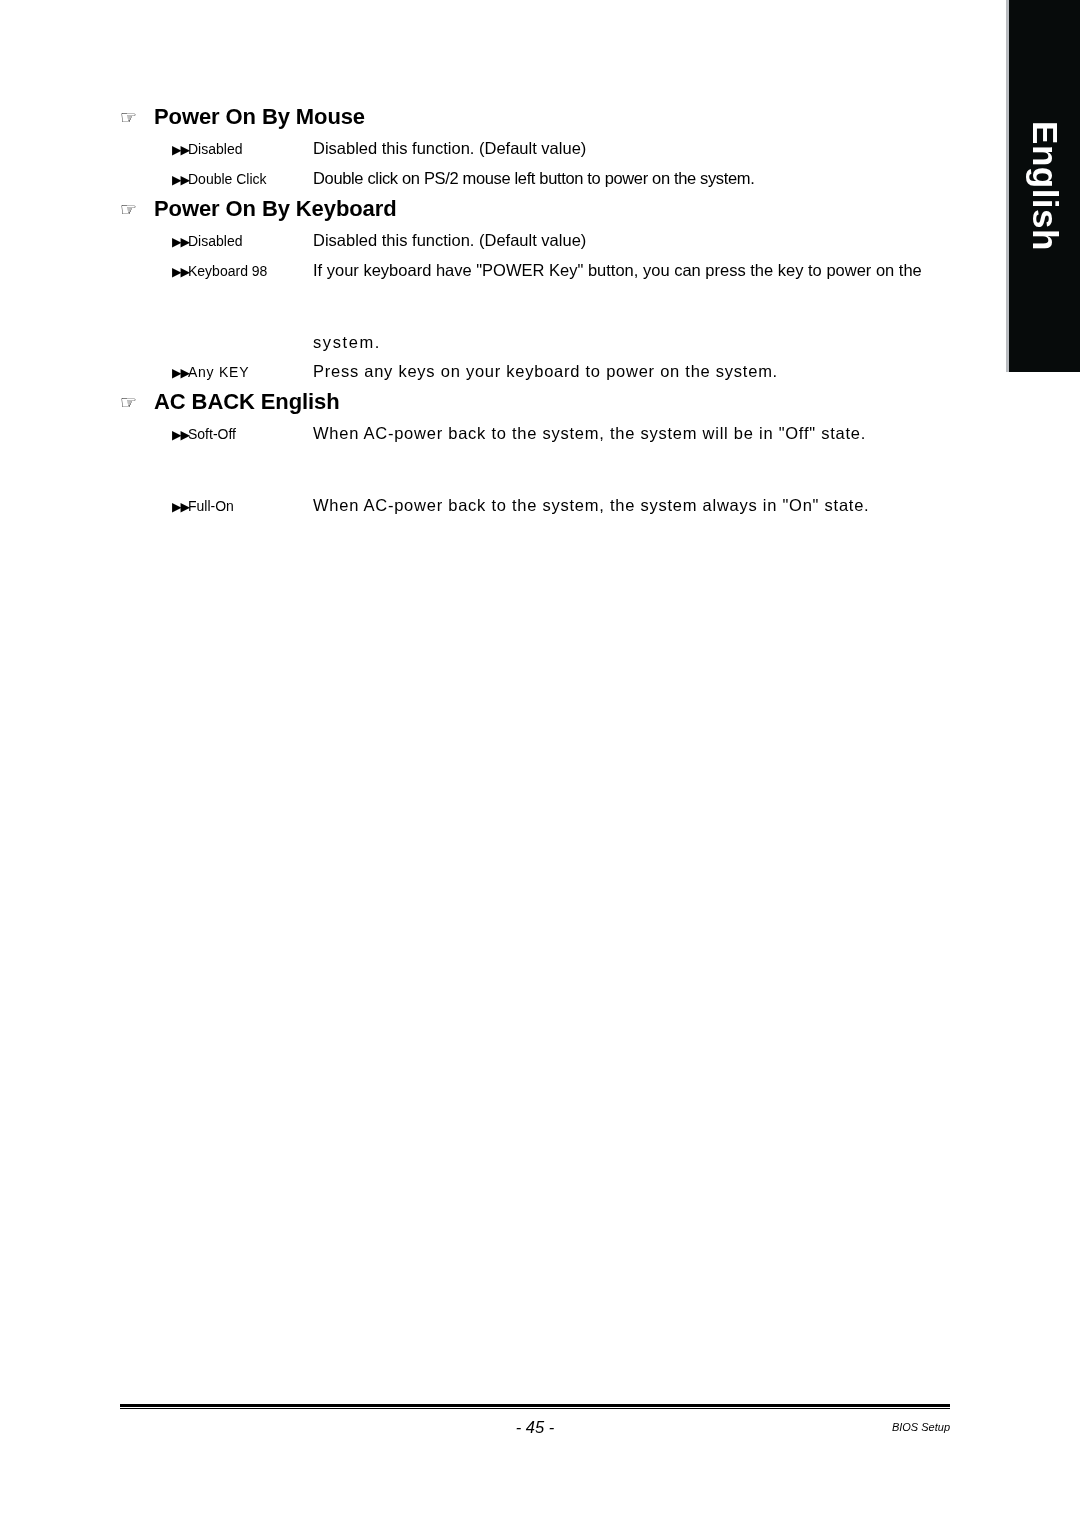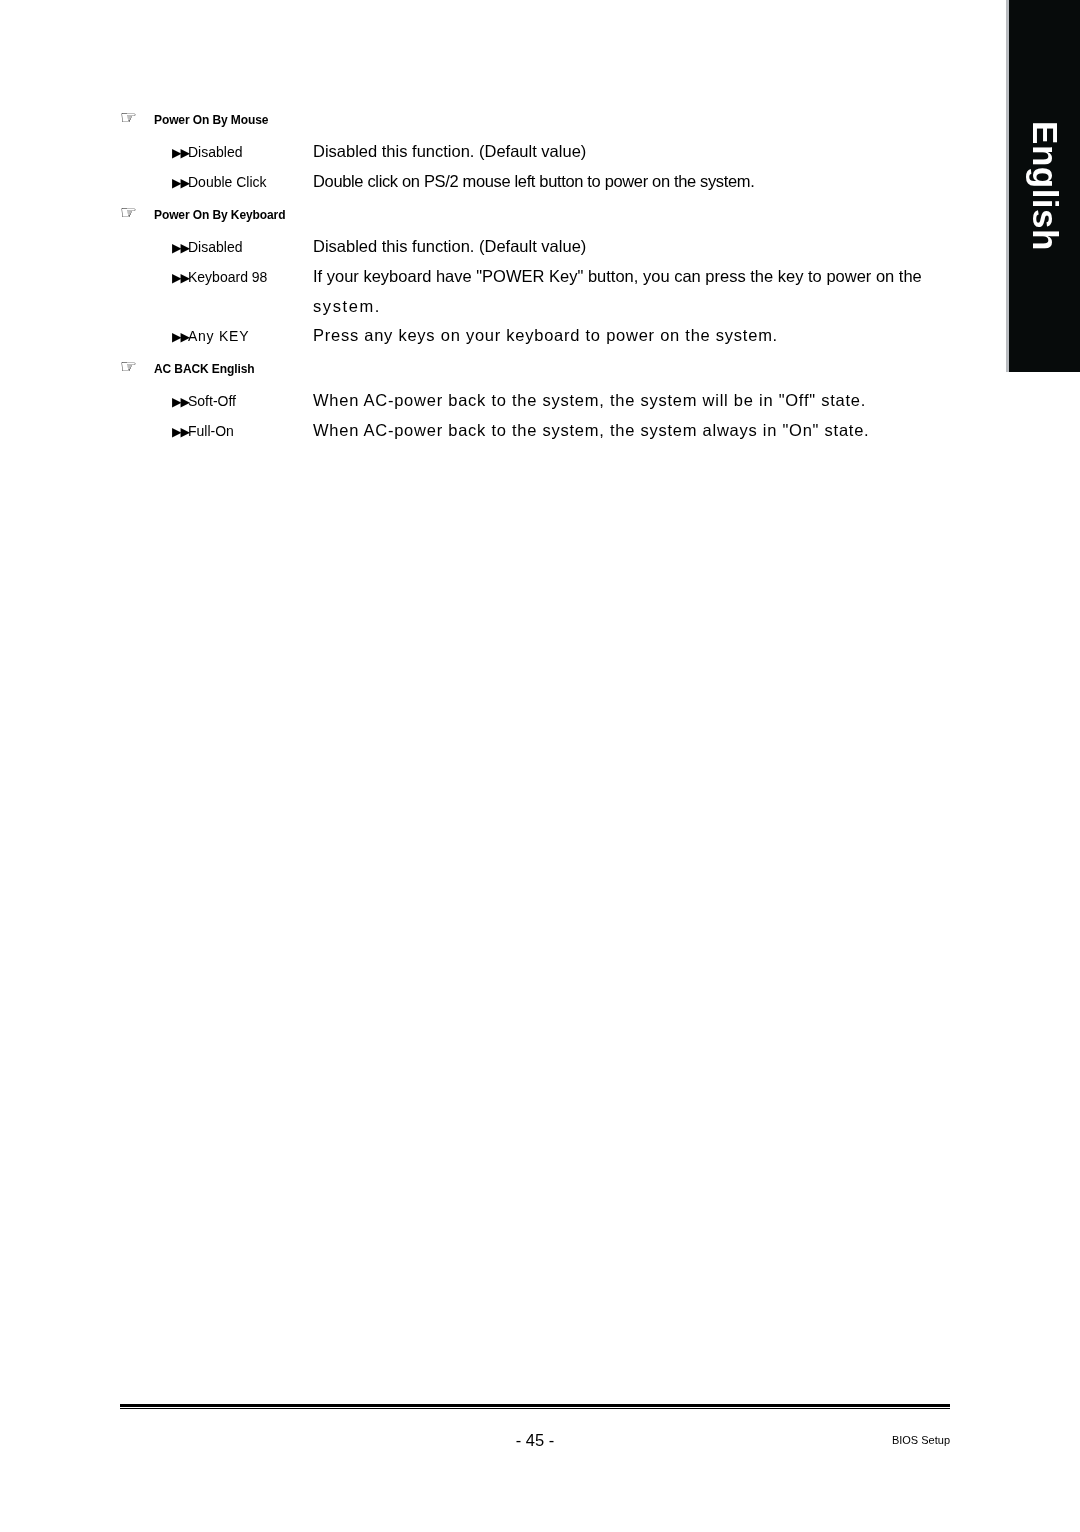--- a/index.html
+++ b/index.html
@@ -65,21 +65,21 @@
   .hand-icon {
     width: 34px;
     flex: 0 0 34px;
     font-size: 19px;
     line-height: 26px;
     color: #000;
     text-align: left;
     font-family: "DejaVu Sans", sans-serif;
   }
   .section-title {
-    font-size: 12px;
+    font-size: 22px;
     font-weight: bold;
     line-height: 26px;
     letter-spacing: -0.1px;
   }
 
   
   .option-row {
     display: flex;
     align-items: baseline;
     line-height: 29px;
@@ -100,20 +100,21 @@
     line-height: 29px;
   }
   .opt-desc {
     flex: 1 1 auto;
     font-size: 16.5px;
     line-height: 29px;
   }
   .cont-row {
     display: flex;
     line-height: 29px;
+    margin-top: 42px;
   }
   .cont-spacer {
     flex: 0 0 193px;
     width: 193px;
   }
   .cont-text {
     flex: 1 1 auto;
     font-size: 16.5px;
     line-height: 29px;
   }
@@ -136,21 +137,22 @@
   }
   .footer-rule-thin {
     height: 1px;
     background: #000;
     width: 100%;
     margin-top: 1px;
   }
   .footer-row {
     position: relative;
     height: 30px;
-    margin-top: 16px;
+    margin-top: 3px;
+    font-style: italic;
   }
   .footer-page {
     position: absolute;
     left: 0;
     right: 0;
     text-align: center;
     font-size: 16.5px;
     line-height: 30px;
   }
   .footer-right {

